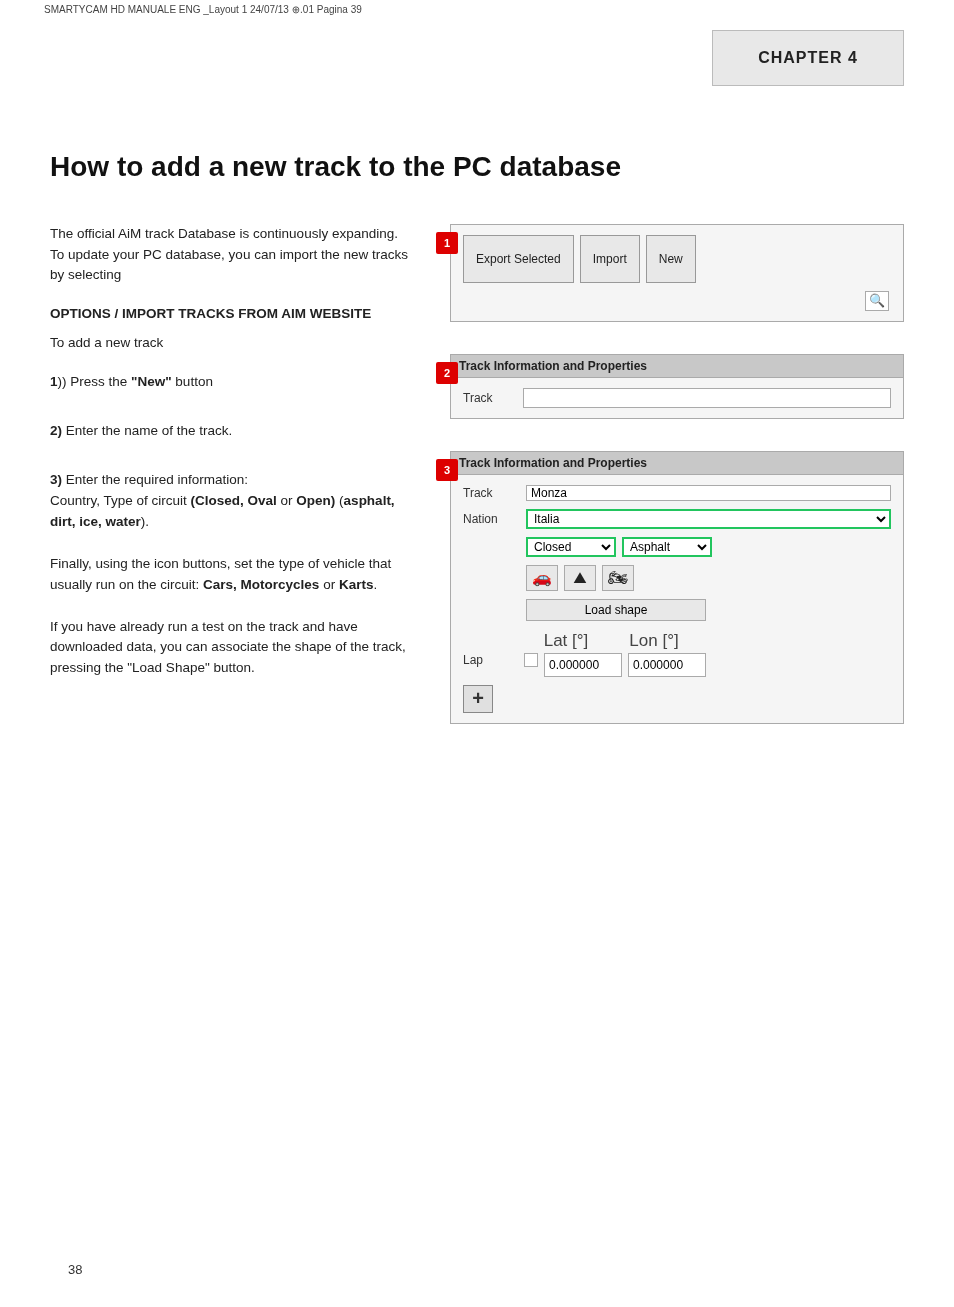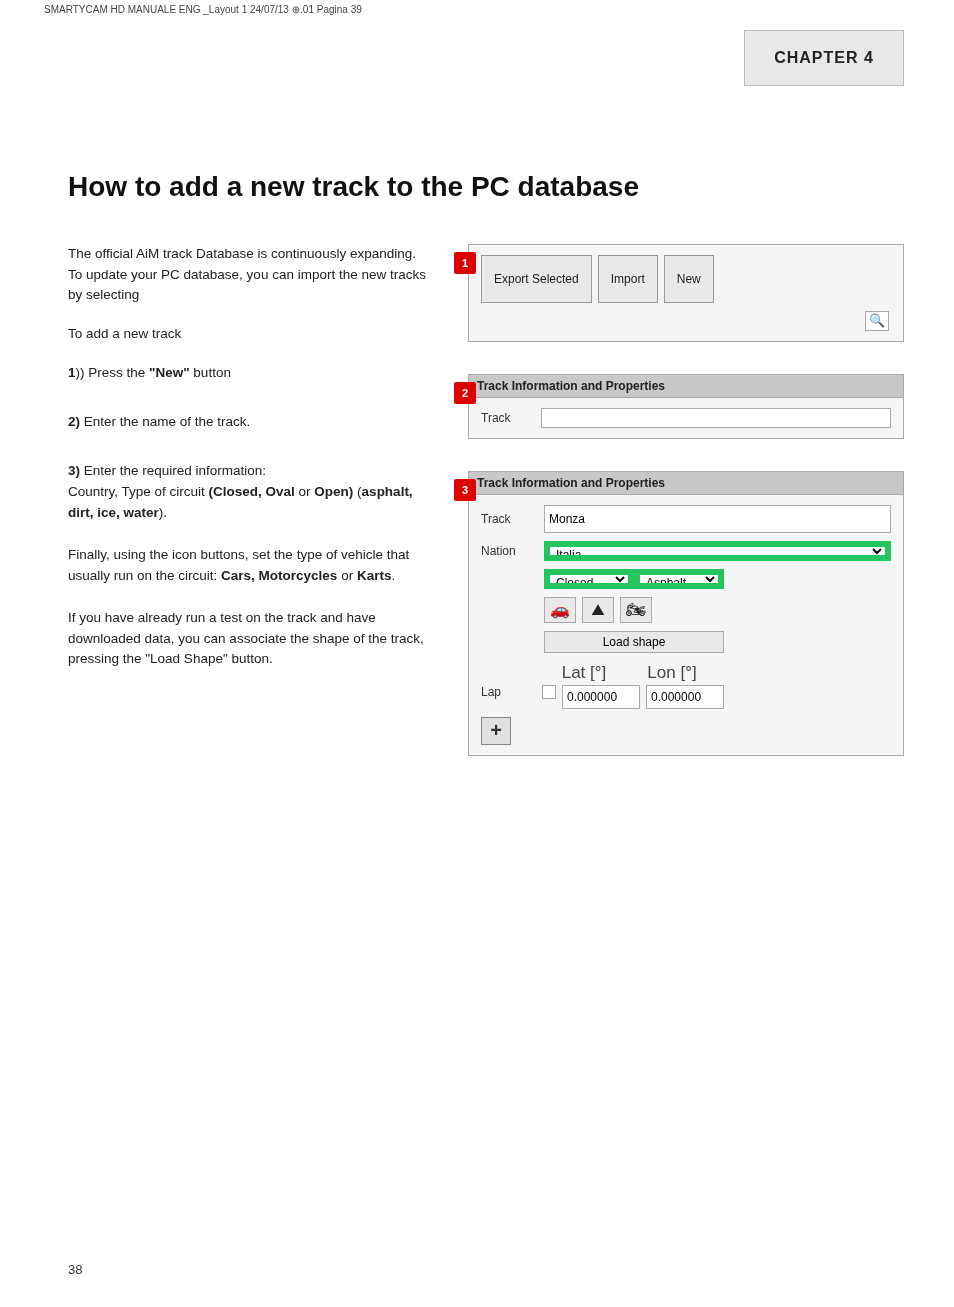--- a/index.html
+++ b/index.html
@@ -28,40 +28,39 @@
     .header-text {
       font-size: 10px;
       color: #444;
     }
 
     
     .chapter-box {
       position: absolute;
       top: 30px;
       right: 50px;
-      width: 160px;
+      width: 192px;
       background: #e8e8e8;
       border: 1px solid #bbb;
       padding: 18px 20px;
       text-align: center;
     }
     .chapter-title {
       font-size: 16px;
       font-weight: bold;
       letter-spacing: 1px;
       color: #222;
     }
 
     
     .main-content {
       position: absolute;
       top: 150px;
-      left: 68px;
+      left: 50px;
       right: 50px;
-      margin-top: 20px;
     }
 
     
     .page-title {
       font-size: 28px;
       font-weight: bold;
       color: #111;
       margin-bottom: 40px;
       line-height: 1.2;
     }
@@ -209,39 +208,40 @@
     .form-label {
       font-size: 12px;
       color: #333;
       width: 55px;
       flex-shrink: 0;
     }
     .form-input-text {
       flex: 1;
       border: 1px solid #aaa;
       background: #fff;
-      height: 28px;
+      height: 16px;
       padding: 0 4px;
       font-size: 12px;
     }
     .form-select {
-      border: 6px solid #22c55e;
+      border: 2px solid #22c55e;
       background: #fff;
       height: 20px;
       font-size: 12px;
       padding: 0 2px;
     }
     .form-select-sm {
       width: 90px;
     }
     .form-select-md {
       flex: 1;
     }
     .dropdowns-row {
       display: flex;
+      gap: 6px;
       margin-left: 63px;
       margin-bottom: 8px;
     }
     .vehicle-icons-row {
       display: flex;
       gap: 6px;
       margin-left: 63px;
       margin-bottom: 8px;
       align-items: center;
     }
@@ -356,20 +356,21 @@
 
   <div class="two-col">
 
     <div class="left-col">
 
       <div class="text-block">
         <span>The official AiM track Database is continuously expanding.</span><br>
         <span>To update your PC database, you can import the new tracks by selecting</span>
       </div>
 
+      <div class="text-block options-heading">OPTIONS / IMPORT TRACKS FROM AIM WEBSITE</div>
 
       <div class="text-block">To add a  new track</div>
 
       <div class="step-item">
         <span><strong>1</strong>)) Press the <strong>"New"</strong> button</span>
       </div>
 
       <div class="step-item">
         <span><strong>2)</strong> Enter the name of the track.</span>
       </div>

